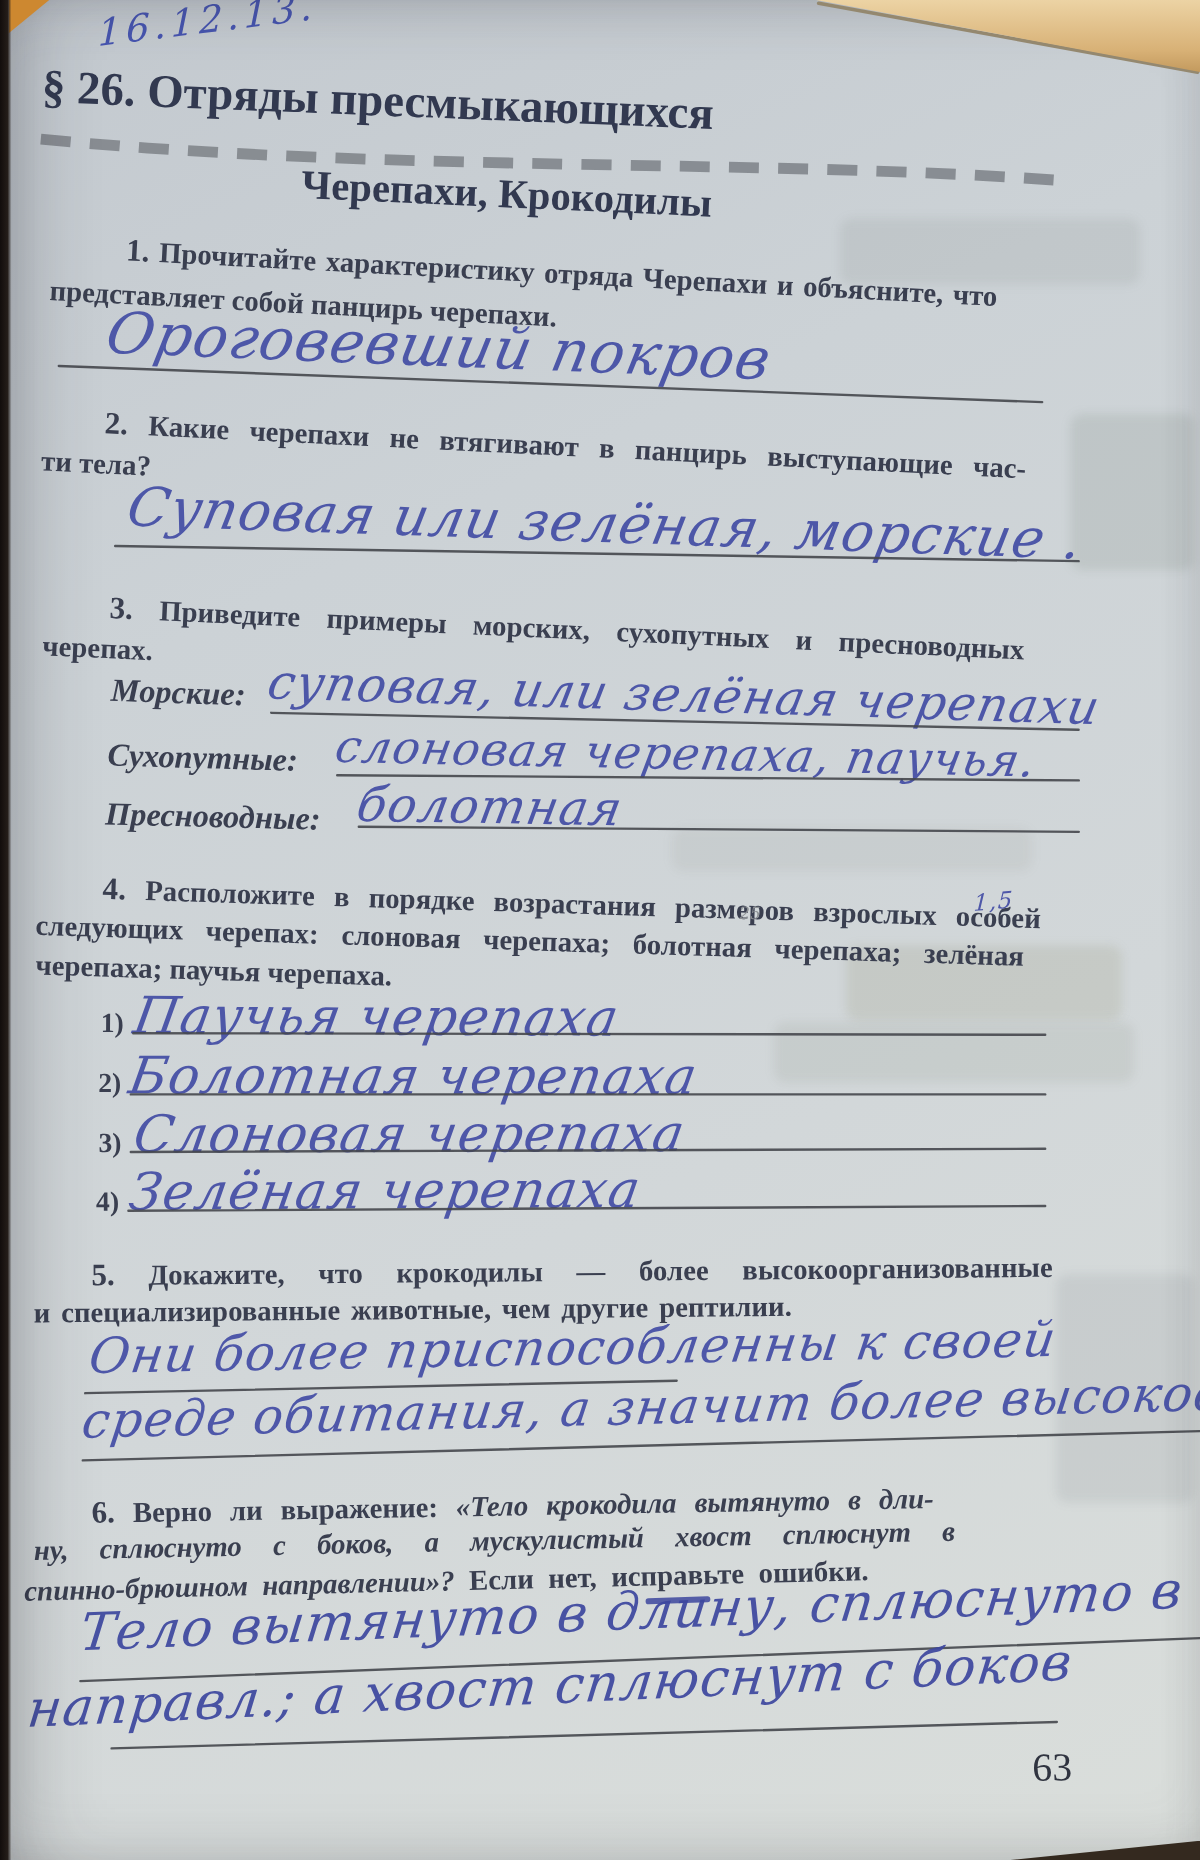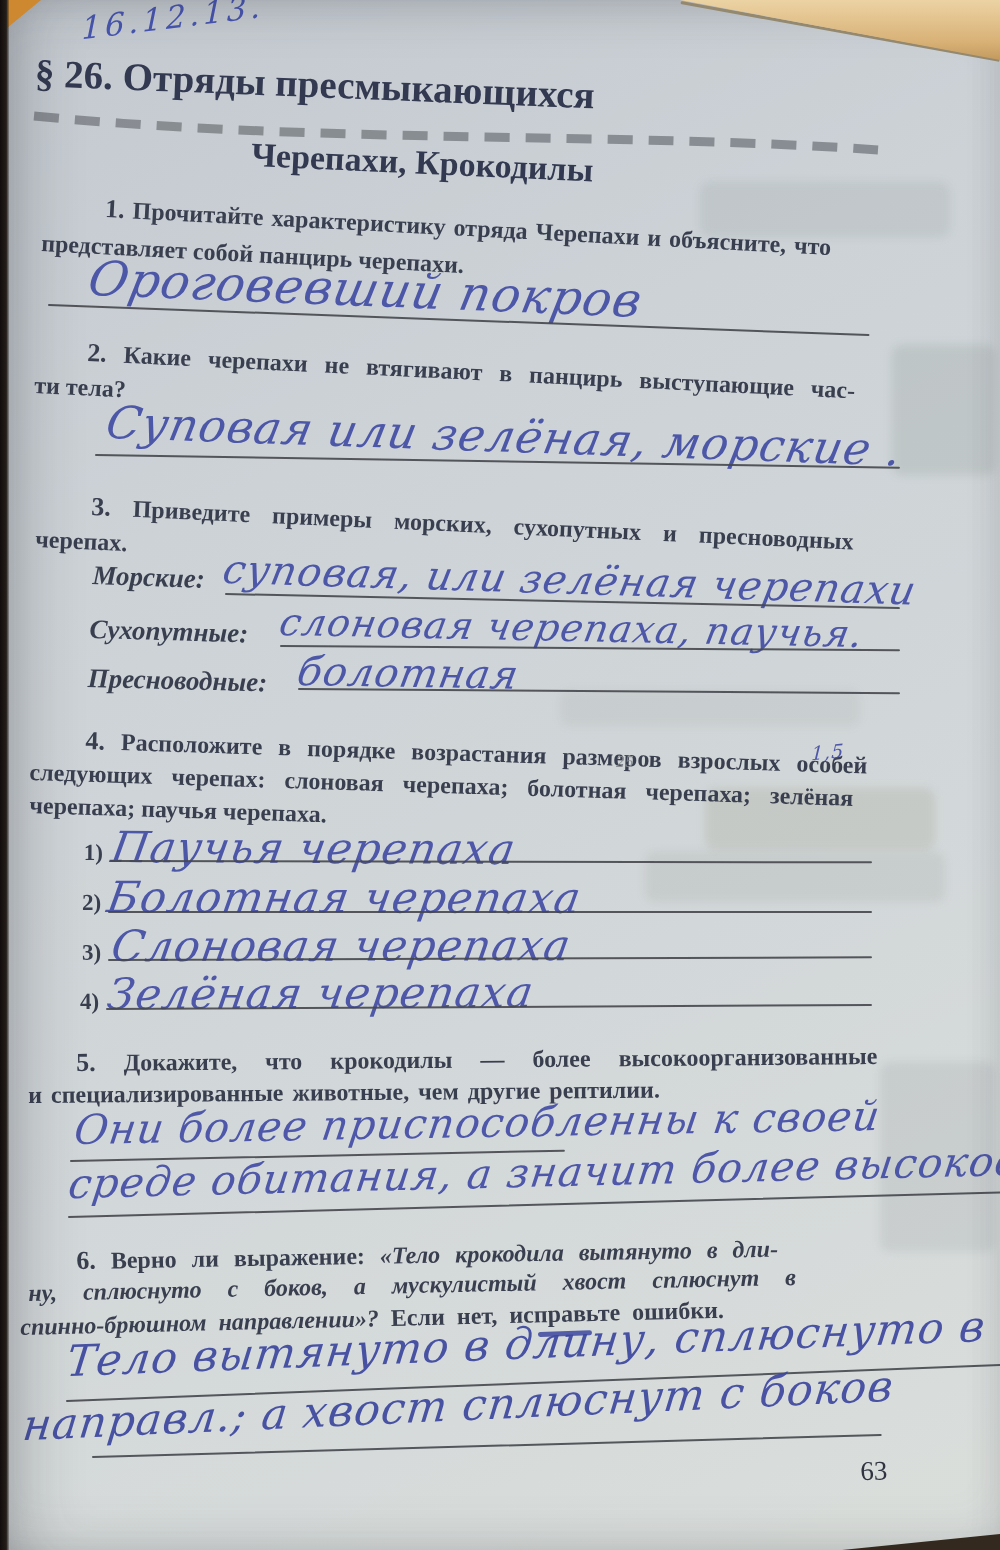--- a/index.html
+++ b/index.html
@@ -165,16 +165,16 @@
   <div class="q" style="left:76px;top:1246px;transform:rotate(-1deg);word-spacing:9px;"><span class="qnum">6.</span> <span>Верно ли выражение: </span><span class="qitalic">«Тело крокодила вытянуто в дли-</span></div>
   <div class="q qitalic" style="left:28px;top:1280px;transform:rotate(-1.2deg);word-spacing:20px;">ну, сплюснуто с боков, а мускулистый хвост сплюснут в</div>
   <div class="q" style="left:20px;top:1314px;transform:rotate(-1.4deg);word-spacing:6px;"><span class="qitalic">спинно-брюшном направлении»?</span><span> Если </span><span>нет</span><span>, исправьте ошибки.</span></div>
   <div class="blue-rule" style="left:538px;top:1332px;width:54px;transform:rotate(-2deg);"></div>
 
   <div class="hand" style="left:70px;top:1336px;font-size:43px;transform:rotate(-2.2deg) skewX(-9deg);color:#3d479f;">Тело вытянуто в длину, сплюснуто в спинн-брюшн</div>
   <div class="rule" style="left:66px;top:1400px;width:950px;transform:rotate(-2.2deg);"></div>
   <div class="hand" style="left:26px;top:1400px;font-size:43px;transform:rotate(-2.6deg) skewX(-9deg);color:#3d479f;">направл.; а хвост сплюснут с боков</div>
   <div class="rule" style="left:92px;top:1456px;width:790px;transform:rotate(-1.6deg);"></div>
 
-  <div class="q" style="left:860px;top:1456px;font-size:27px;font-weight:normal;color:#303440;transform:rotate(-1deg);">63</div>
+  <div class="q" style="left:860px;top:1456px;font-size:33px;font-weight:normal;color:#303440;transform:rotate(-1deg);">63</div>
 
   <div id="vignette"></div>
 </div>
 
 </body></html>

